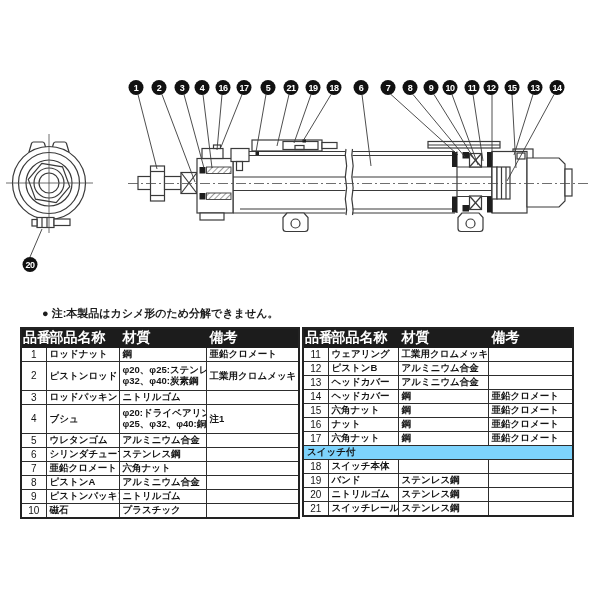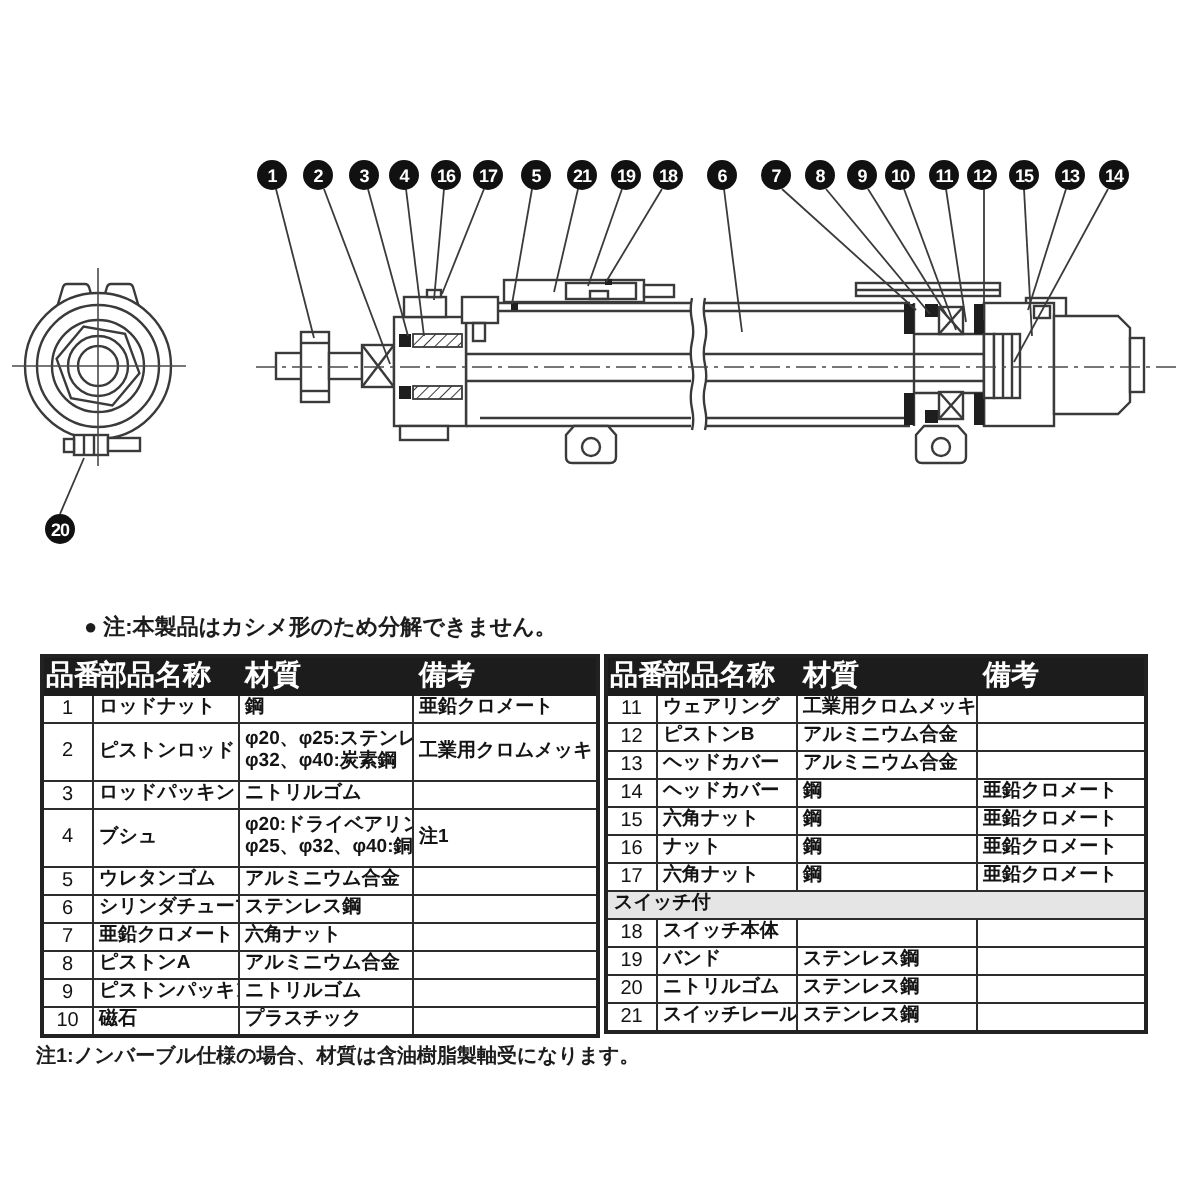--- a/index.html
+++ b/index.html
@@ -20,21 +20,21 @@
               border:2px solid #222;}
   #left-table{left:20px;width:278px;}
   #right-table{left:302px;width:270px;}
   .parts th{background:#1c1c1c;color:#ffffff;font-size:14px;font-weight:bold;text-align:left;
             padding:0 3px;height:11px;border:1px solid #1c1c1c;white-space:nowrap;}
   .parts th.cno{text-align:center;padding:0 1px;}
   .parts td{border:1px solid #2d2d2d;font-size:9.5px;font-weight:bold;color:#141414;
             padding:0 3px;height:13px;line-height:1.15;white-space:nowrap;overflow:hidden;}
   .parts td.no{text-align:center;font-weight:normal;font-size:10px;padding:0 1px;}
   .parts tr.dbl td{height:28px;}
-  .parts tr.section td{background:#e5e5e5;border-color:#2d2d2d;}
+  .parts tr.section td{background:#7dd3fc;border-color:#2d2d2d;}
 </style>
 </head>
 <body>
 
 <div class="page">
 
   <svg class="diagram" width="600" height="305" viewBox="0 0 600 305">
     <defs>
       <pattern id="hatch" width="4" height="4" patternUnits="userSpaceOnUse" patternTransform="rotate(45)">
         <line x1="0" y1="0" x2="0" y2="4" stroke="#3a3a3a" stroke-width="1"></line>
@@ -437,14 +437,13 @@
     </tr>
     <tr>
       <td class="no">21</td>
       <td>スイッチレール</td>
       <td>ステンレス鋼</td>
       <td></td>
     </tr>
   </tbody>
     </table>
 
-  <div class="footnote">注1:ノンバーブル仕様の場合、材質は含油樹脂製軸受になります。</div>
 </div>
 
 </body></html>

